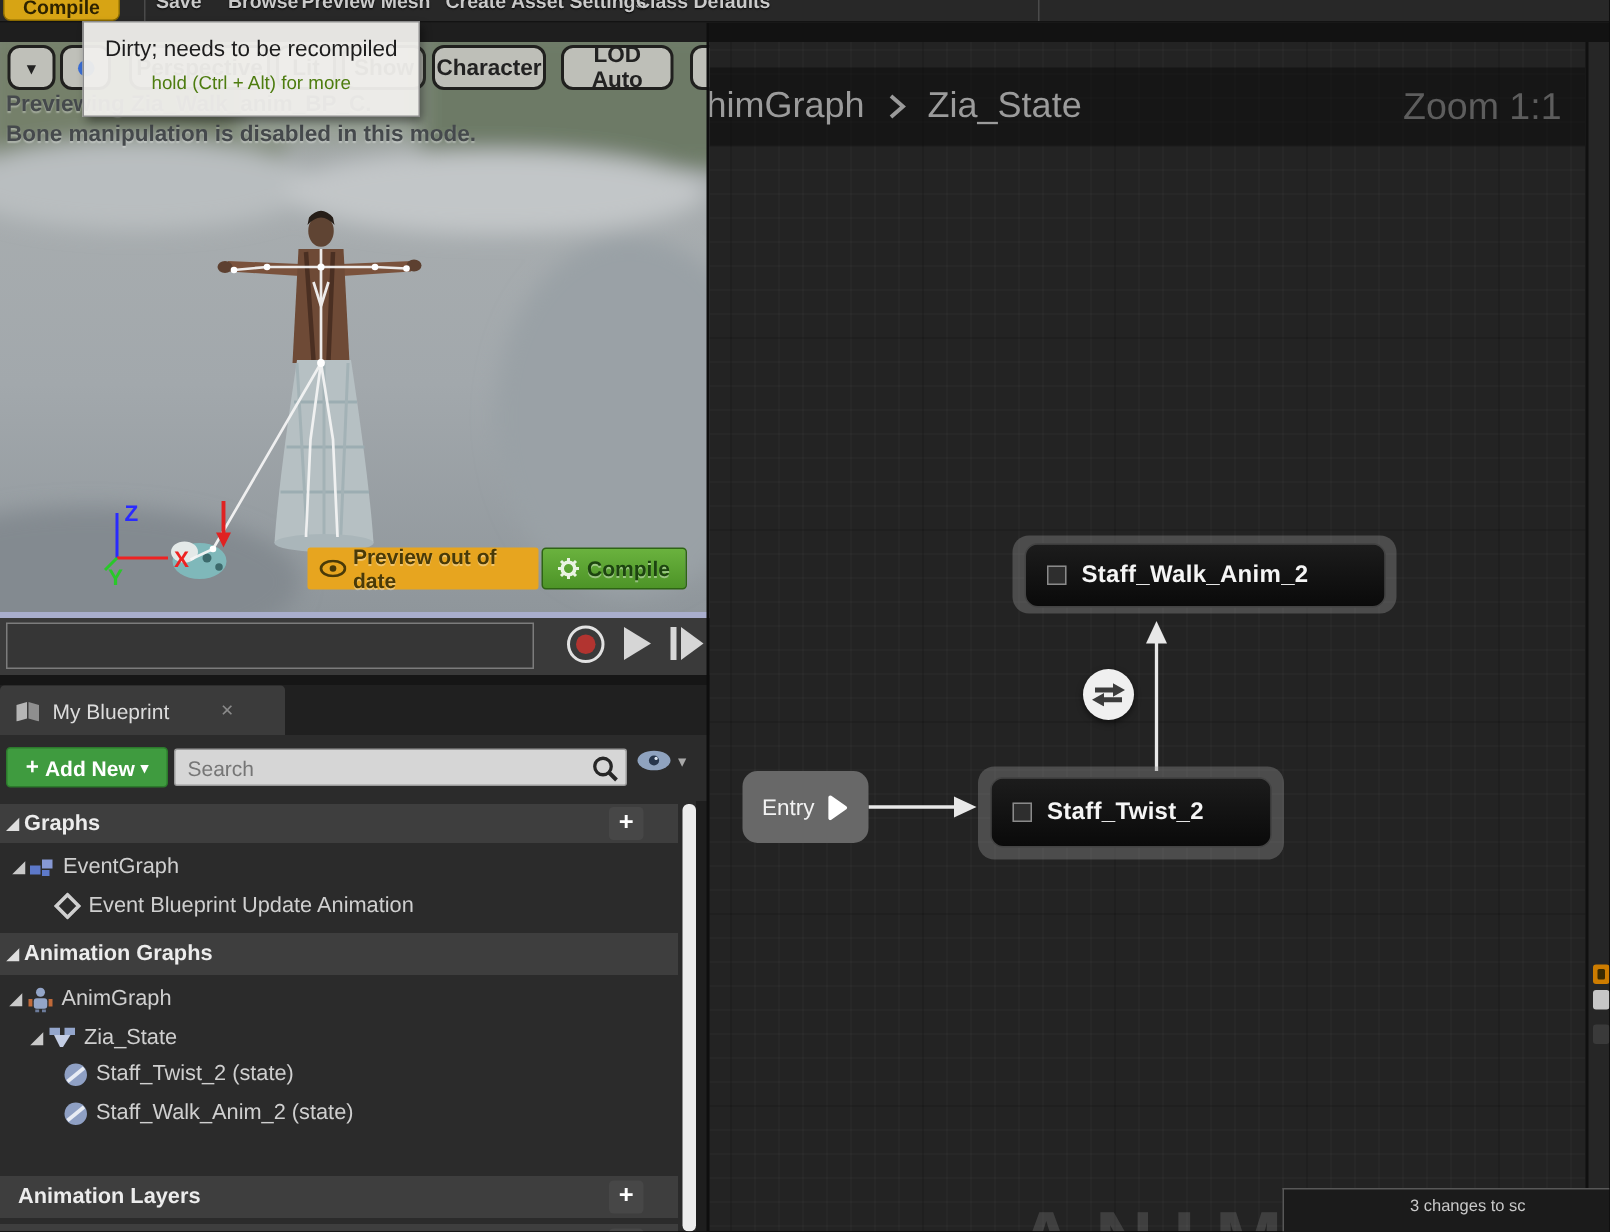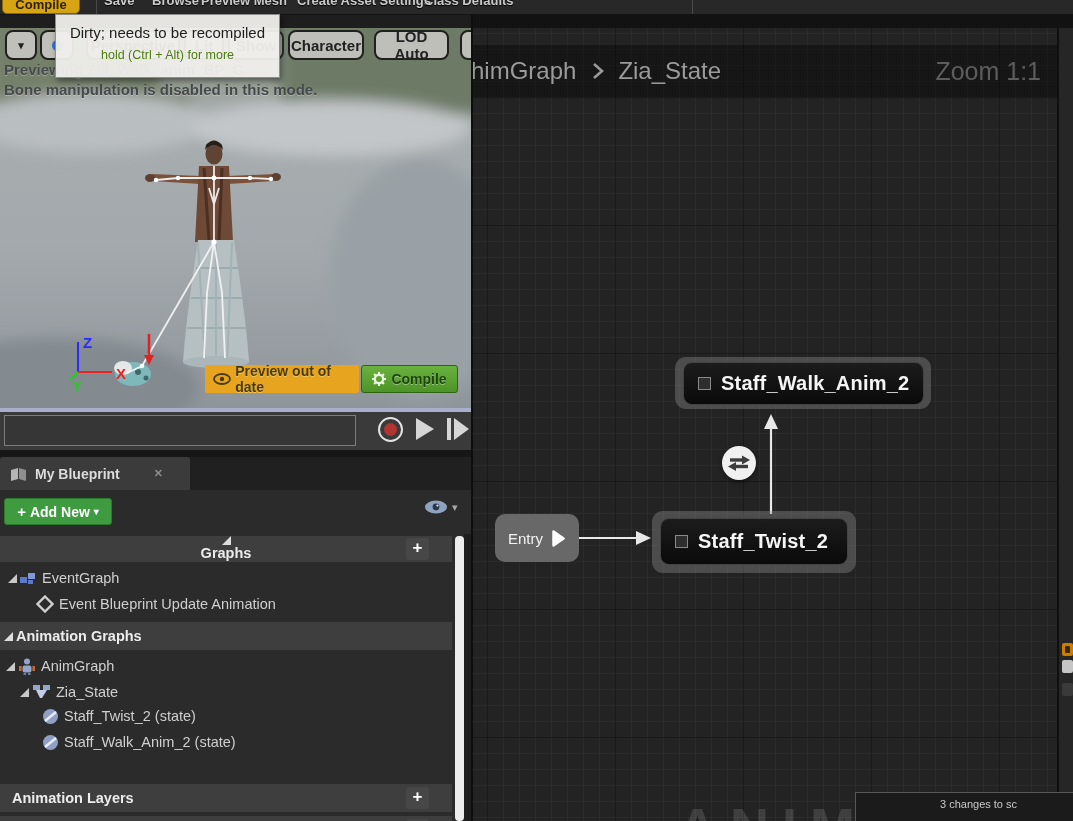--- a/index.html
+++ b/index.html
@@ -53,21 +53,21 @@
   .step-btn{position:absolute;left:447px;top:10px;width:24px;height:22px;}
   .step-btn .bar{position:absolute;left:0;top:0;width:4px;height:22px;background:#d6d6d6;}
   .step-btn .tri{position:absolute;left:7px;top:0;width:0;height:0;
     border-left:15px solid #d6d6d6;border-top:11px solid transparent;border-bottom:11px solid transparent;}
 
   
   .bp{position:absolute;left:0;top:450px;width:473px;height:371px;background:#2a2a2a;}
   .bp-gap{position:absolute;left:0;top:0;width:473px;height:7px;background:#161616;}
   .bp-tabs{position:absolute;left:0;top:7px;width:473px;height:33px;background:#202020;}
   .bp-tab{position:absolute;left:0;top:0;width:190px;height:33px;background:#3b3b3b;
-    border-radius:3px 3px 0 0;display:flex;align-items:center;padding-left:10px;gap:8px;font-weight:bold;}
+    border-radius:3px 3px 0 0;display:flex;align-items:center;padding-left:10px;gap:8px;}
   .bp-tab .lbl{font-size:14px;color:#dcdcdc;}
   .bp-tab .x{margin-left:26px;font-size:11px;color:#8a8a8a;}
   .bp-toolbar{position:absolute;left:0;top:40px;width:473px;height:44px;background:#2b2b2b;}
   .addnew{position:absolute;left:4px;top:8px;width:108px;height:27px;background:#3f9b3f;
     border:1px solid #2c7a2c;border-radius:3px;display:flex;align-items:center;justify-content:center;gap:4px;
     color:#fff;font-weight:bold;font-size:14px;}
   .searchbox{position:absolute;left:116px;top:9px;width:302px;height:25px;background:#d6d6d6;
     border:1px solid #9a9a9a;border-radius:2px;}
   .searchbox input{position:absolute;left:6px;top:1px;width:260px;height:21px;border:none;outline:none;
     background:transparent;font-size:14px;color:#4a4a4a;font-family:"Liberation Sans",sans-serif;}
@@ -99,21 +99,21 @@
   .crumbbar{position:absolute;left:0;top:17px;width:584px;height:52px;background:rgba(10,10,10,0.5);
     display:flex;align-items:center;z-index:8;}
   .crumb-parent,.crumb-current{font-size:24px;color:#9b9b9b;}
   .crumb-parent{margin-left:-2px;}
   .crumb-current{}
   .zoomlbl{position:absolute;right:16px;font-size:25px;font-weight:normal;color:#5d5d5d;}
   .gnode-outer{position:absolute;background:rgba(145,145,145,0.38);border-radius:11px;z-index:4;}
   .gnode{position:absolute;background:linear-gradient(#1c1c1c,#0a0a0a);border:1.5px solid #434343;
     border-radius:9px;display:flex;align-items:center;z-index:5;}
   .gnode .sq{width:13px;height:13px;background:#2e2e2e;border:1px solid #8a8a8a;margin:0 10px 0 14px;}
-  .gnode .nl{color:#f5f5f5;font-weight:bold;font-size:20px;letter-spacing:0.2px;}
+  .gnode .nl{color:#f5f5f5;font-weight:bold;font-size:16px;letter-spacing:0.2px;}
   .entry{position:absolute;left:22px;top:486px;width:84px;height:48px;background:#686868;
     border-radius:10px;display:flex;align-items:center;z-index:5;}
   .entry .el{color:#f2f2f2;font-size:15px;margin-left:13px;margin-right:9px;}
   .trans-circle{position:absolute;left:249px;top:418px;width:34px;height:34px;background:#f0f0f0;
     border-radius:50%;box-shadow:0 2px 4px rgba(0,0,0,0.5);display:flex;align-items:center;justify-content:center;z-index:6;}
   .watermark{position:absolute;left:205px;top:768px;font-size:54px;font-weight:bold;letter-spacing:13px;
     color:rgba(255,255,255,0.13);z-index:2;}
   .garrows{position:absolute;left:0;top:0;z-index:3;}
 
   
@@ -301,33 +301,40 @@
         <span class="lbl">My Blueprint</span>
         <span class="x">✕</span>
       </div>
     </div>
     <div class="bp-toolbar">
       <div class="addnew">
         <span style="font-size:15px;">+</span>
         <span>Add New</span>
         <span style="font-size:10px;">▾</span>
       </div>
+      <div class="searchbox">
+        <input type="text" placeholder="Search" style="">
+        <svg class="search-mag" width="19" height="19">
+          <circle cx="8" cy="8" r="5.5" fill="none" stroke="#262626" stroke-width="2.2"></circle>
+          <path d="M12,12 L17,17" stroke="#262626" stroke-width="2.6"></path>
+        </svg>
+      </div>
       <div class="eye-filter">
         <svg width="24" height="14">
           <ellipse cx="12" cy="7" rx="11" ry="6.5" fill="#8fa3bf"></ellipse>
           <circle cx="12" cy="7" r="3.4" fill="#27364c"></circle>
           <circle cx="13.4" cy="5.6" r="1.1" fill="#dfe8f2"></circle>
         </svg>
         <span class="dd">▾</span>
       </div>
     </div>
 
     <div class="tree">
 
-      <div class="trow thead" style="top:2px;flex-direction:column;">
+      <div class="trow thead" style="top:2px;">
         <svg class="exp" width="9" height="9">
             <polygon points="9,0 9,9 0,9" fill="#dedede"></polygon>
           </svg>
         <span>Graphs</span>
         <div class="plusbtn">+</div>
       </div>
 
       <div class="trow" style="top:32px;">
         <svg class="exp" style="margin-left:8px" width="9" height="9">
             <polygon points="9,0 9,9 0,9" fill="#c9c9c9"></polygon>

